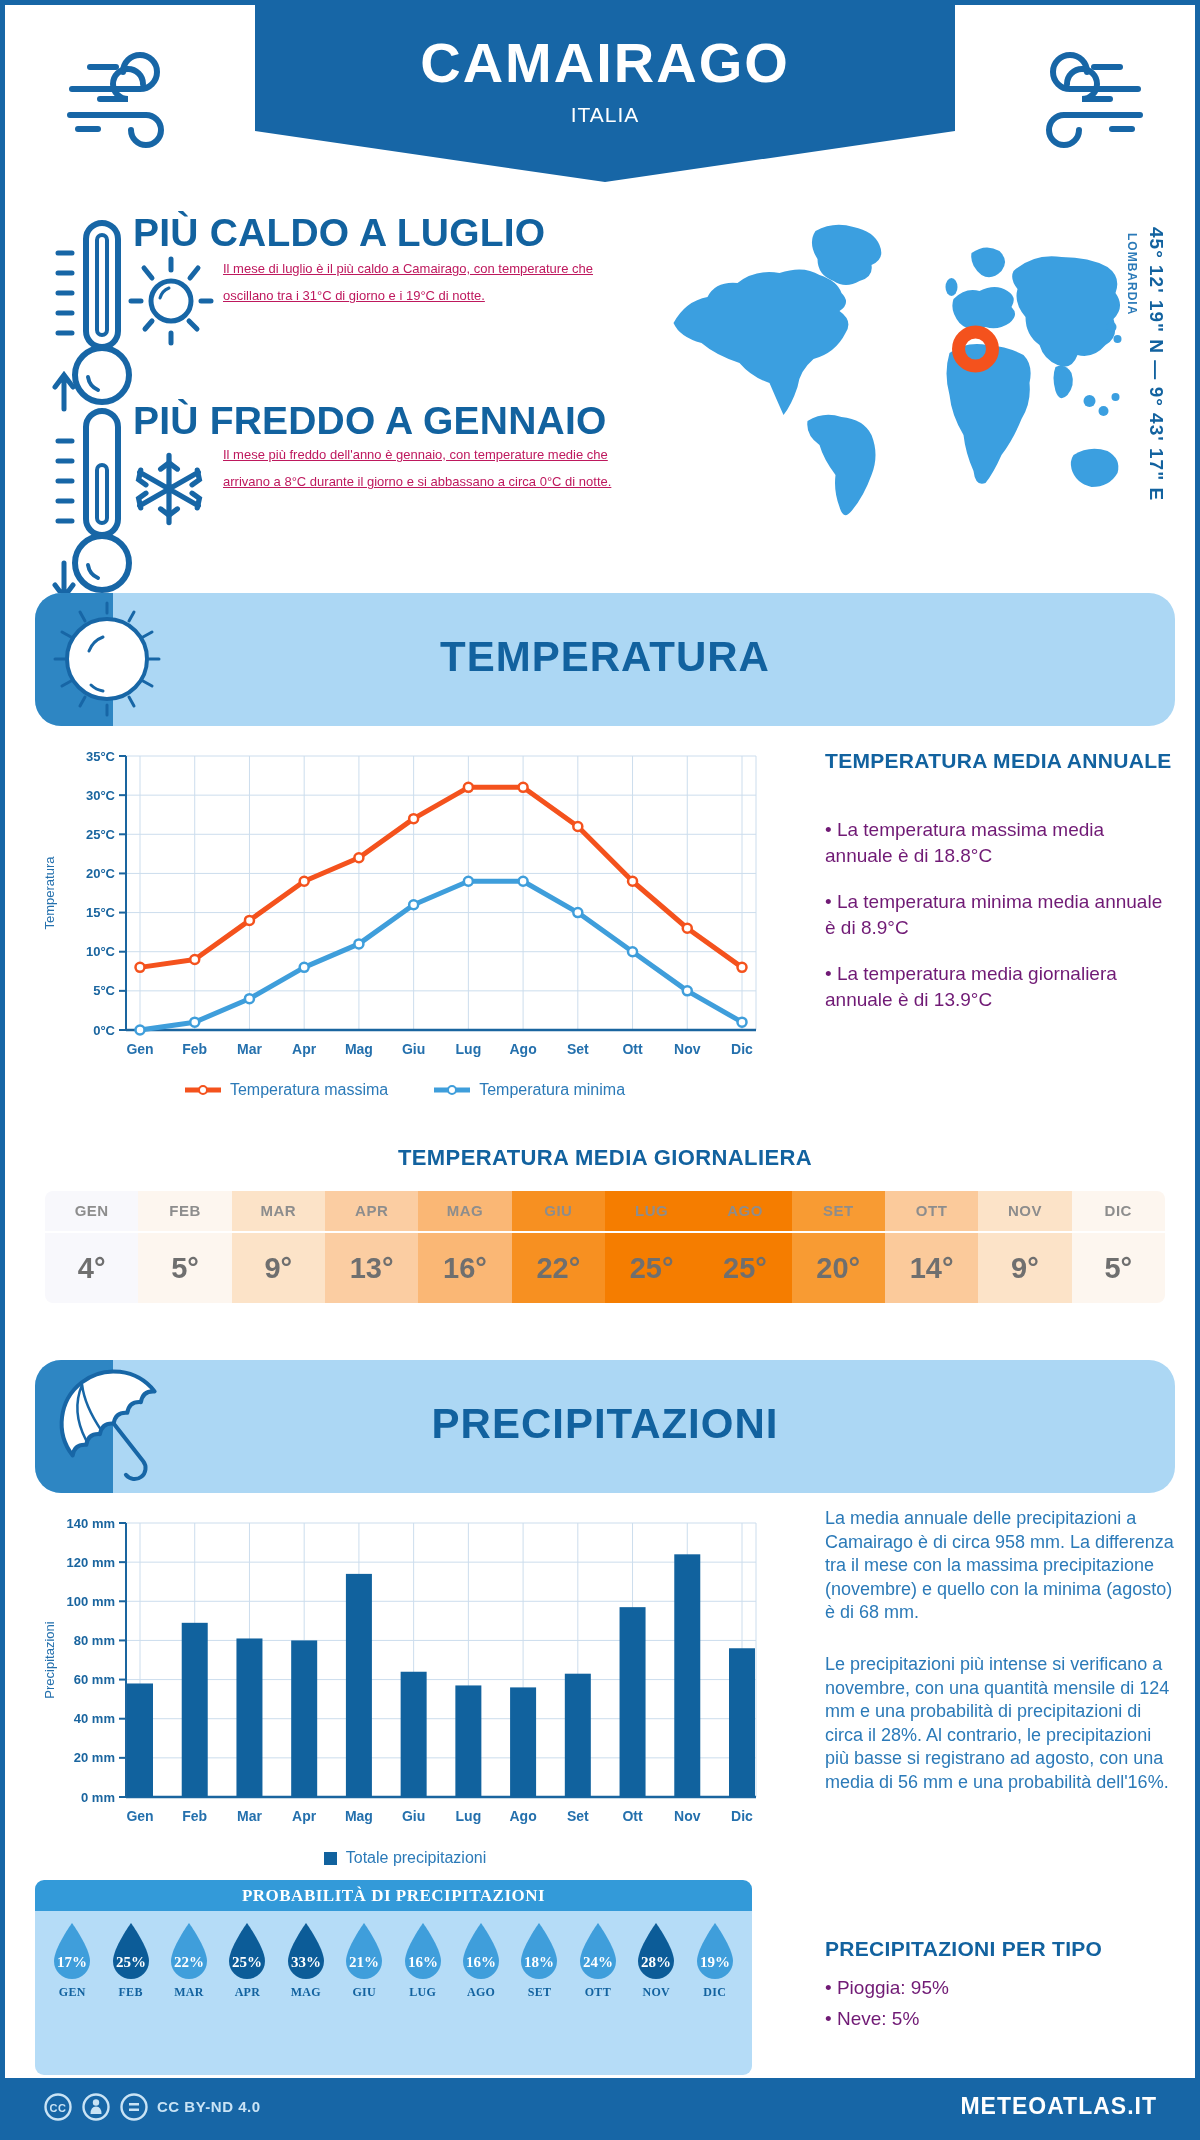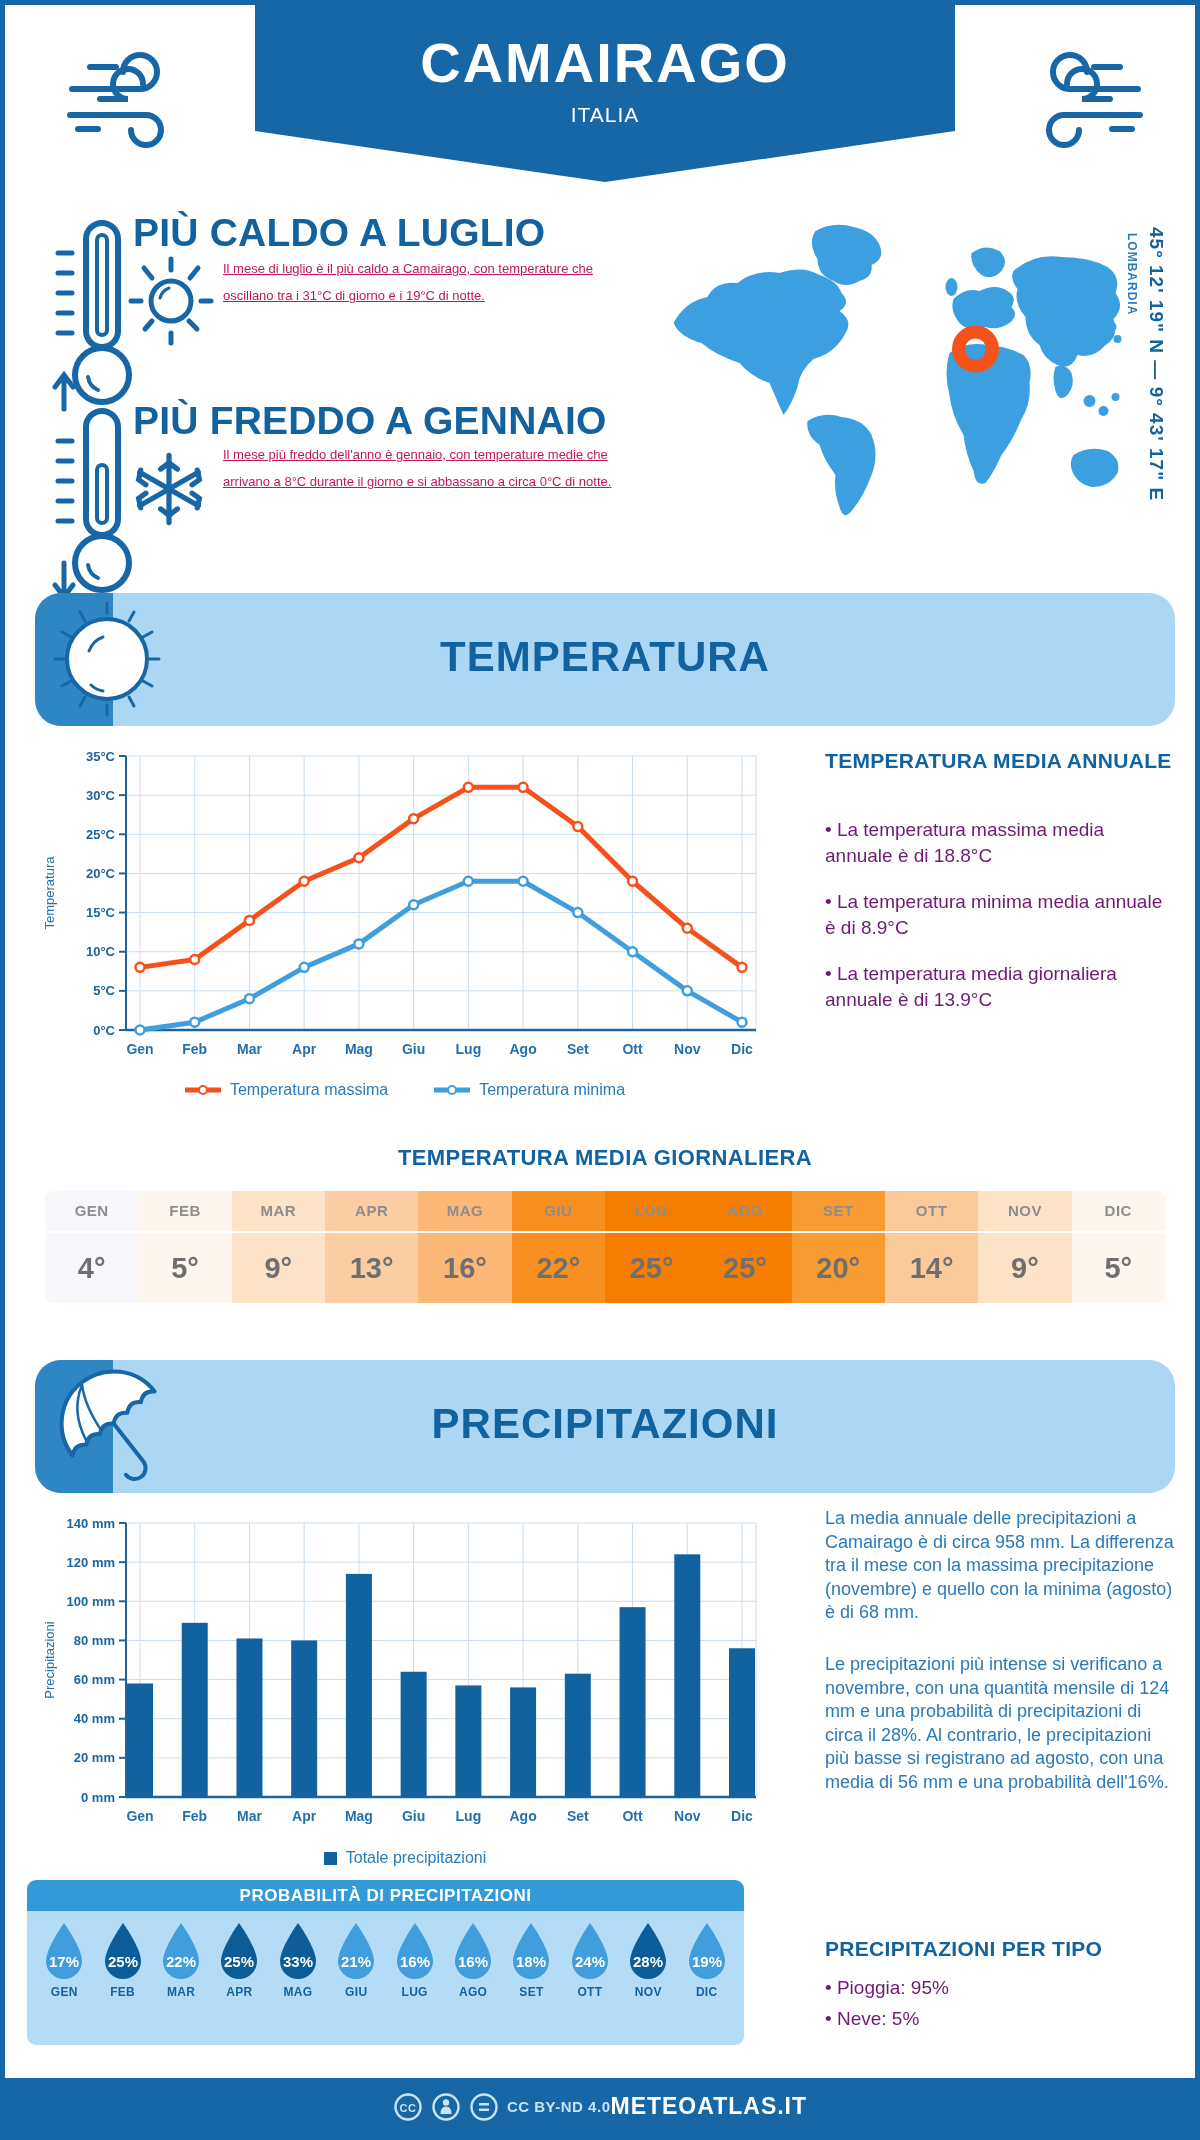--- a/index.html
+++ b/index.html
@@ -30,35 +30,35 @@
   
   #daily-table{left:40px;top:1186px;width:1120px;display:flex;border-radius:8px;overflow:hidden;}
   .tcol{flex:1;display:flex;flex-direction:column;}
   .tcol .m{height:40px;line-height:40px;text-align:center;font-size:15px;font-weight:bold;
            color:#8d8d8d;border-bottom:2px solid #fff;letter-spacing:.5px;}
   .tcol .v{height:70px;line-height:70px;text-align:center;font-size:29px;font-weight:bold;color:#6f6f6f;}
 
   .ptext{font-size:18px;line-height:23.5px;color:#2b7ab8;}
 
   
-  #prob-panel{left:22px;top:1875px;width:717px;}
+  #prob-panel{left:30px;top:1875px;width:717px;font-family:Liberation Serif, serif;}
   #prob-header{height:31px;line-height:31px;background:#339ad9;color:#fff;text-align:center;
                font-size:17px;font-weight:bold;letter-spacing:.5px;border-radius:9px 9px 0 0;}
-  #prob-body{background:#b5dcf7;border-radius:0 0 9px 9px;height:134px;
+  #prob-body{background:#b5dcf7;border-radius:0 0 9px 9px;height:164px;
              display:flex;justify-content:space-around;padding:0 8px;}
   .drop{display:flex;flex-direction:column;align-items:center;width:54px;padding-top:10px;}
   .drop .mon{margin-top:4px;font-size:12px;font-weight:bold;color:#12629f;letter-spacing:.3px;}
 
   
   .legend-row{display:flex;justify-content:center;align-items:flex-start;gap:46px;}
   .legend-item{display:flex;align-items:center;gap:9px;font-size:16px;color:#2b7ab8;}
 
   
   #footer{left:0;bottom:0;width:100%;height:57px;background:#1766a6;
-          display:flex;align-items:center;justify-content:center;padding:0 38px;box-sizing:border-box;}
+          display:flex;align-items:center;justify-content:space-between;padding:0 38px;box-sizing:border-box;}
   #footer .lic{display:flex;align-items:center;gap:8px;color:#c9e3f5;font-weight:bold;font-size:15px;letter-spacing:.5px;}
   #footer .site{color:#fff;font-weight:bold;font-size:23px;letter-spacing:1px;}
 
   .vtext{writing-mode:vertical-rl;}
 </style>
 </head>
 <body>
 
 <div id="page">
 

